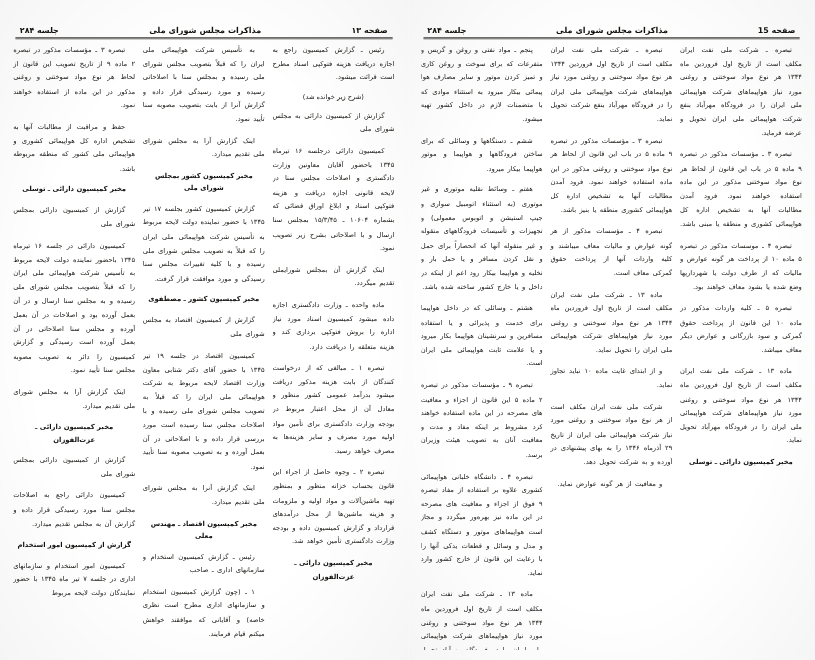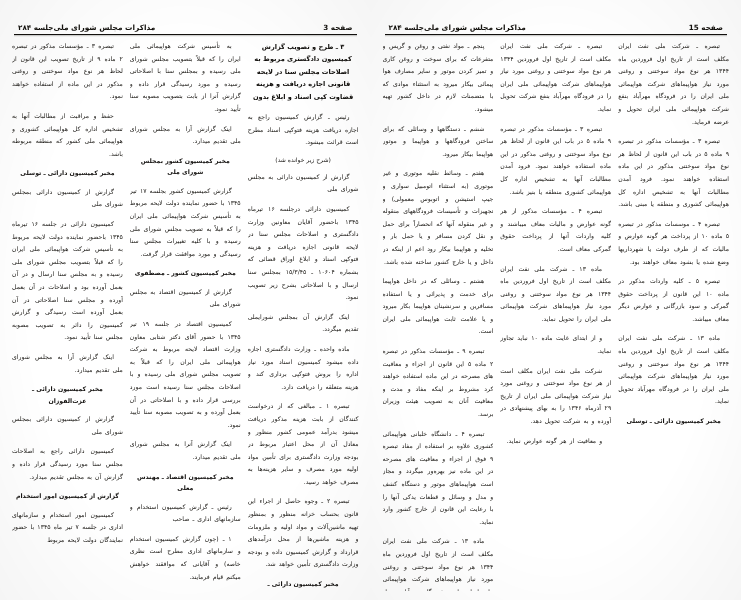--- a/index.html
+++ b/index.html
@@ -34,21 +34,21 @@
   
   .runhead{
     position:relative;
     display:flex;align-items:flex-end;justify-content:space-between;
     font-size:7.2px;font-weight:bold;color:#15130f;
     letter-spacing:0.2px;
     padding:0 6px 2px 6px;
     height:14px;
   }
   .runhead .seg{white-space:nowrap;}
-  .runhead .center{flex:1;text-align:left;font-size:7.4px;}
+  .runhead .center{flex:1;text-align:center;font-size:7.4px;}
   .rule{
     height:0;border-top:1.35px solid #14120f;
     margin:0 2px 5px 2px;
     box-shadow:0 1.2px 0 rgba(20,18,15,0.25);
   }
 
   
   .cols{
     display:flex;flex-direction:row;
     height:551px;
@@ -147,30 +147,29 @@
         <p class="ptxt indent">ماده ۱۳ ـ شرکت ملی نفت ایران مکلف است از تاریخ اول فروردین ماه ۱۳۴۴ هر نوع مواد سوختنی و روغنی مورد نیاز هواپیماهای شرکت هواپیمائی ملی ایران را در فرودگاه مهرآباد تحویل نماید.</p>
       </div>
 
     </div>
   </div>
 
   <div class="gutter"></div>
 
   <div class="page left">
     <div class="runhead">
-      <span class="seg">صفحه 3</span>
+      <span class="seg">صفحه ۱۳</span>
       <span class="center">مذاکرات مجلس شورای ملی</span>
       <span class="seg">جلسه ۲۸۴</span>
     </div>
     <div class="rule"></div>
 
     <div class="cols">
 
       <div class="col">
-        <p class="head">۳ ـ طرح و تصویب گزارش کمیسیون دادگستری مربوط به اصلاحات مجلس سنا در لایحه قانونی اجازه دریافت و هزینه قضاوت کپی اسناد و ابلاغ بدون</p>
         <p class="ptxt indent">رئیس ـ گزارش کمیسیون راجع به اجازه دریافت هزینه فتوکپی اسناد مطرح است قرائت میشود.</p>
         <p class="note">(شرح زیر خوانده شد)</p>
         <p class="ptxt indent">گزارش از کمیسیون دارائی به مجلس شورای ملی</p>
         <p class="ptxt indent">کمیسیون دارائی درجلسه ۱۶ تیرماه ۱۳۴۵ باحضور آقایان معاونین وزارت دادگستری و اصلاحات مجلس سنا در لایحه قانونی اجازه دریافت و هزینه فتوکپی اسناد و ابلاغ اوراق قضائی که بشماره ۱۰۶۰۴ ـ ۱۵/۳/۴۵ بمجلس سنا ارسال و با اصلاحاتی بشرح زیر تصویب نمود.</p>
         <p class="ptxt indent">اینک گزارش آن بمجلس شورایملی تقدیم میگردد.</p>
         <p class="ptxt indent">ماده واحده ـ وزارت دادگستری اجازه داده میشود کمیسیون اسناد مورد نیاز اداره را بروش فتوکپی برداری کند و هزینه متعلقه را دریافت دارد.</p>
         <p class="ptxt indent">تبصره ۱ ـ مبالغی که از درخواست کنندگان از بابت هزینه مذکور دریافت میشود بدرآمد عمومی کشور منظور و معادل آن از محل اعتبار مربوط در بودجه وزارت دادگستری برای تأمین مواد اولیه مورد مصرف و سایر هزینه‌ها به مصرف خواهد رسید.</p>
         <p class="ptxt indent">تبصره ۲ ـ وجوه حاصل از اجراء این قانون بحساب خزانه منظور و بمنظور تهیه ماشین‌آلات و مواد اولیه و ملزومات و هزینه ماشین‌ها از محل درآمدهای قرارداد و گزارش کمیسیون داده و بودجه وزارت دادگستری تأمین خواهد شد.</p>
         <p class="speaker">مخبر کمیسیون دارائی ـ عزت‌الفوزان</p>
 

